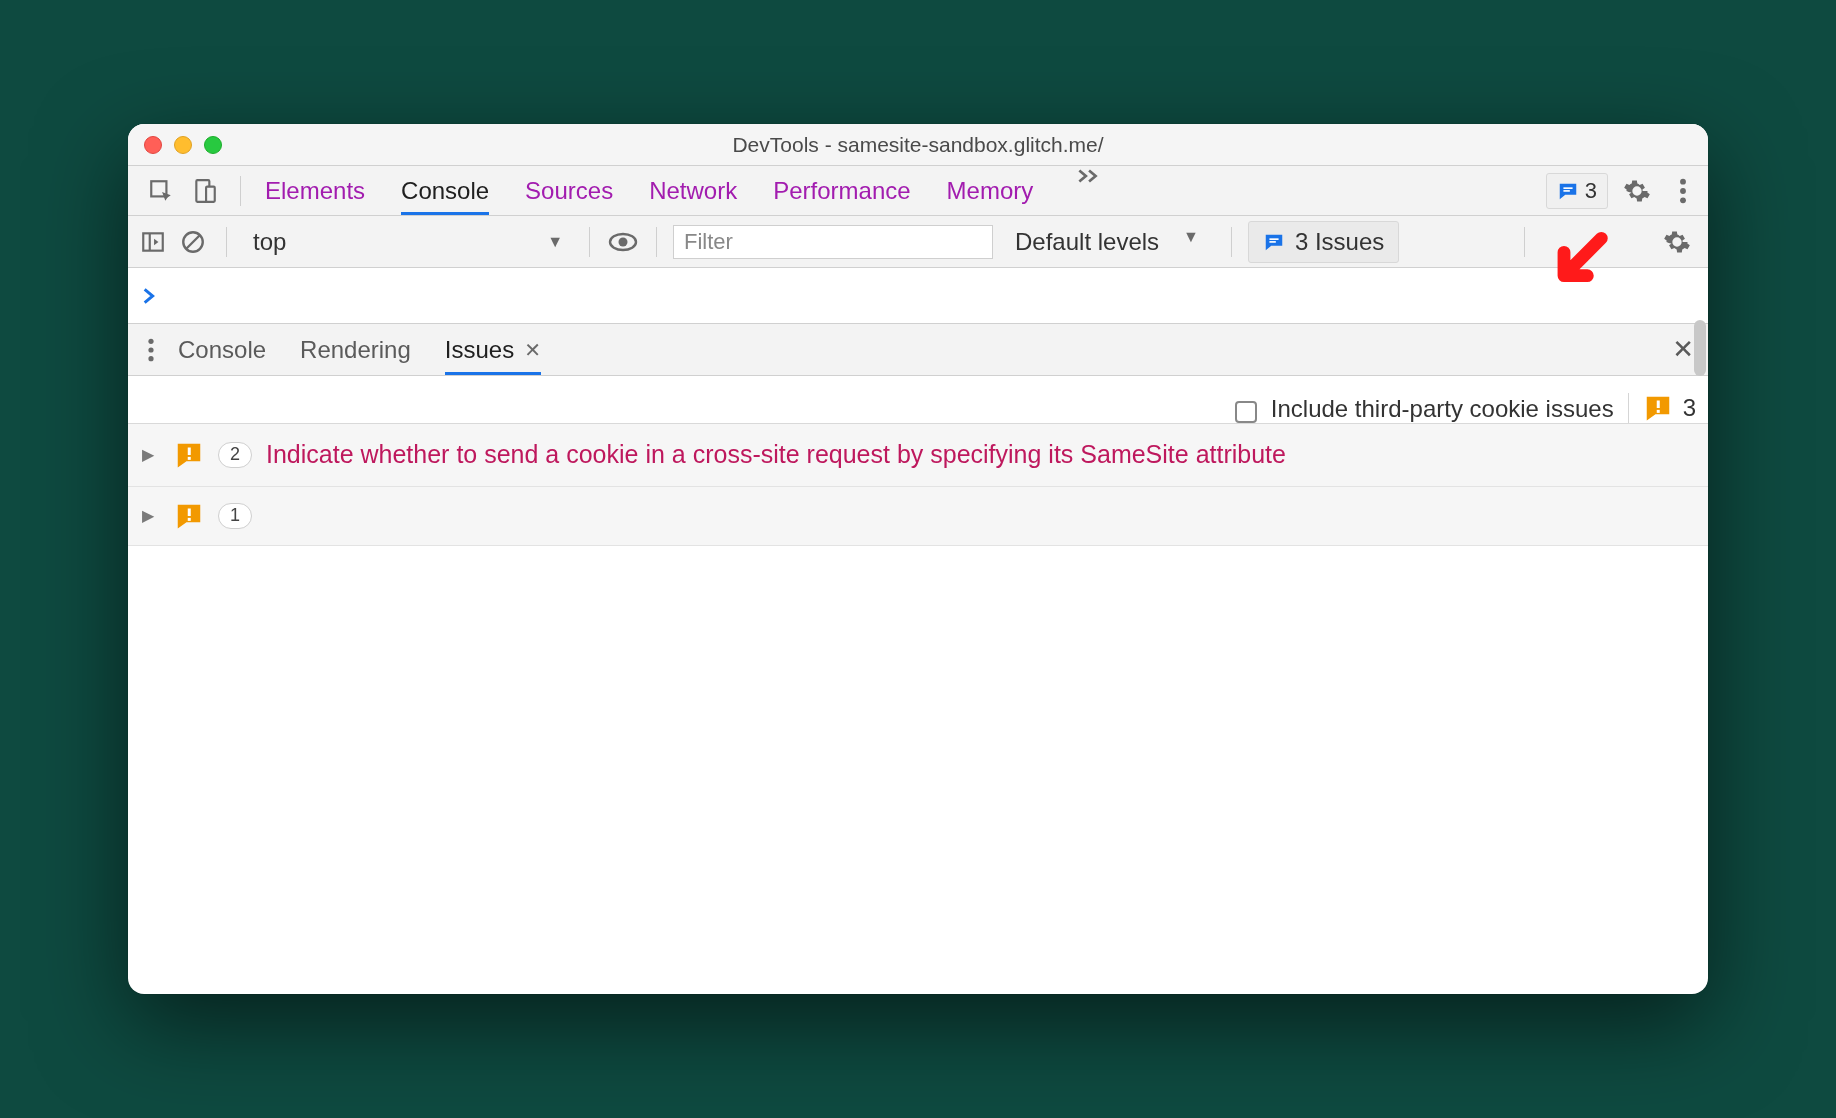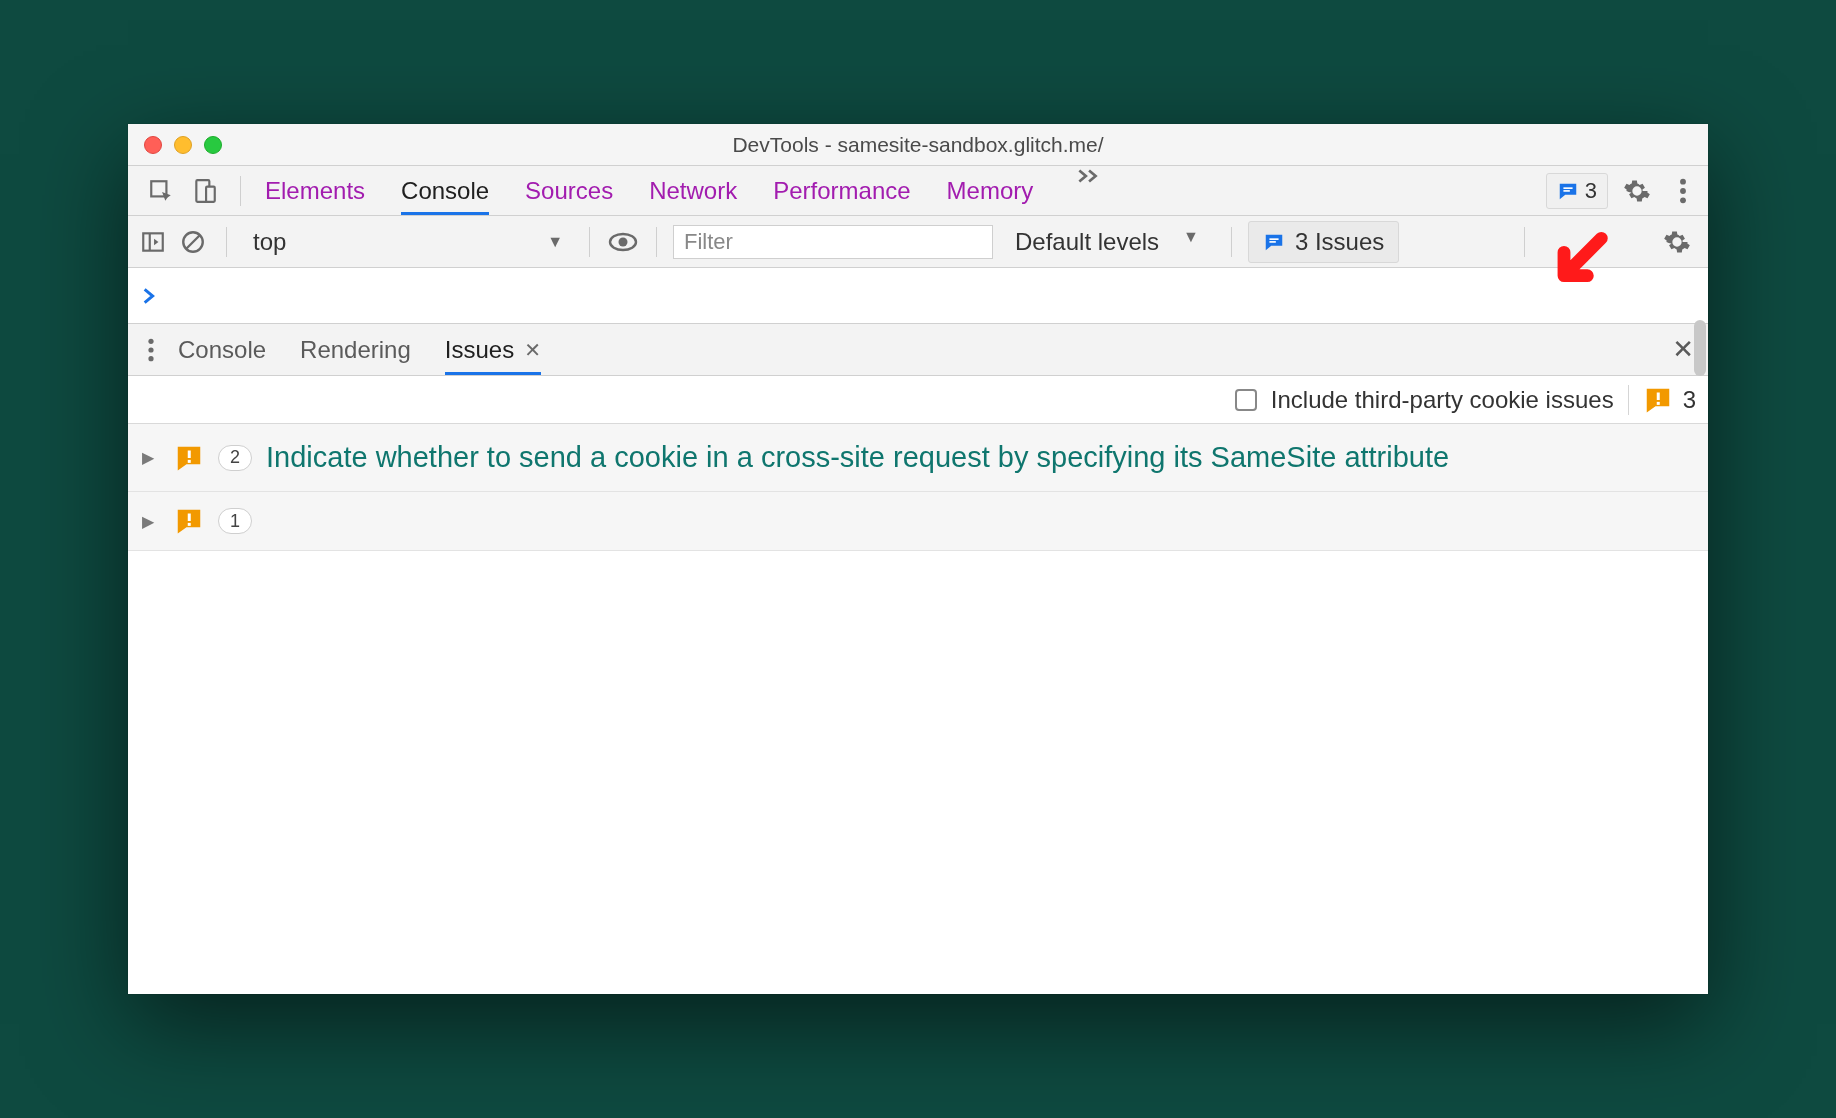--- a/index.html
+++ b/index.html
@@ -5,21 +5,21 @@
   * { box-sizing: border-box; margin: 0; padding: 0; }
   body {
     width: 1836px; height: 1118px;
     font-family: -apple-system, "Helvetica Neue", Arial, sans-serif;
     background: #0e4a40;
     display: flex; align-items: center; justify-content: center;
   }
   .window {
     width: 1580px; height: 870px;
     background: #fff;
-    border-radius: 0;
+    border-radius: 16px;
     box-shadow: 0 30px 90px rgba(0,0,0,.55), 0 0 0 1px rgba(0,0,0,.05);
     overflow: hidden;
     display: flex; flex-direction: column;
     position: relative;
   }
   
   .titlebar {
     height: 42px; background: #f5f5f5;
     border-bottom: 1px solid #d0d0d0;
     display: flex; align-items: center;
@@ -92,40 +92,40 @@
   .dtab {
     display: flex; align-items: center; font-size: 24px; color: #5a5a5a;
     height: 100%; border-bottom: 3px solid transparent; padding-top: 3px; gap: 10px;
   }
   .dtab.active { color: #202020; border-bottom-color: #1a73e8; }
   .dtab .x { font-size: 20px; color: #6a6a6a; }
   .drawerclose { margin-left: auto; font-size: 26px; color: #5a5a5a; padding-right: 6px; }
   
   .optbar {
     height: 48px; background: #fff; border-bottom: 1px solid #d9d9d9;
-    display: flex; align-items: center; justify-content: flex-end; padding: 0 12px; gap: 14px;
+    display: flex; align-items: flex-end; justify-content: flex-end; padding: 0 12px; gap: 14px;
   }
   .chk { width: 22px; height: 22px; border: 2px solid #888; border-radius: 4px; }
   .opttext { font-size: 24px; color: #333; }
   .vdiv { width: 1px; height: 30px; background: #d5d5d5; }
   .warnchip { display: flex; align-items: center; gap: 10px; font-size: 24px; color: #333; }
   
   .issuerow {
     display: flex; align-items: center; gap: 14px;
     padding: 14px 14px; background: #f6f6f6; border-bottom: 1px solid #e3e3e3;
   }
   .disclose { color: #7a7a7a; font-size: 16px; width: 18px; }
   .warnicon { width: 30px; height: 30px; flex-shrink: 0; }
   .countpill {
     min-width: 34px; height: 26px; padding: 0 9px;
     border: 1px solid #cfcfcf; border-radius: 13px; background: #fff;
     display: flex; align-items: center; justify-content: center;
     font-size: 18px; color: #444;
   }
-  .issuetext { font-size: 29px; color: #0f766e; line-height: 1.35; }
+  .issuetext { font-size: 25px; color: #be185d; line-height: 1.35; }
   .redarrow {
     position: absolute; top: 105px; right: 95px;
     color: #ff1a1a; transform: rotate(0deg);
     pointer-events: none;
   }
   .scrollhint {
     position: absolute; right: 2px; top: 196px; width: 12px; height: 56px;
     background: #c8c8c8; border-radius: 6px;
   }
   svg { display: block; }

